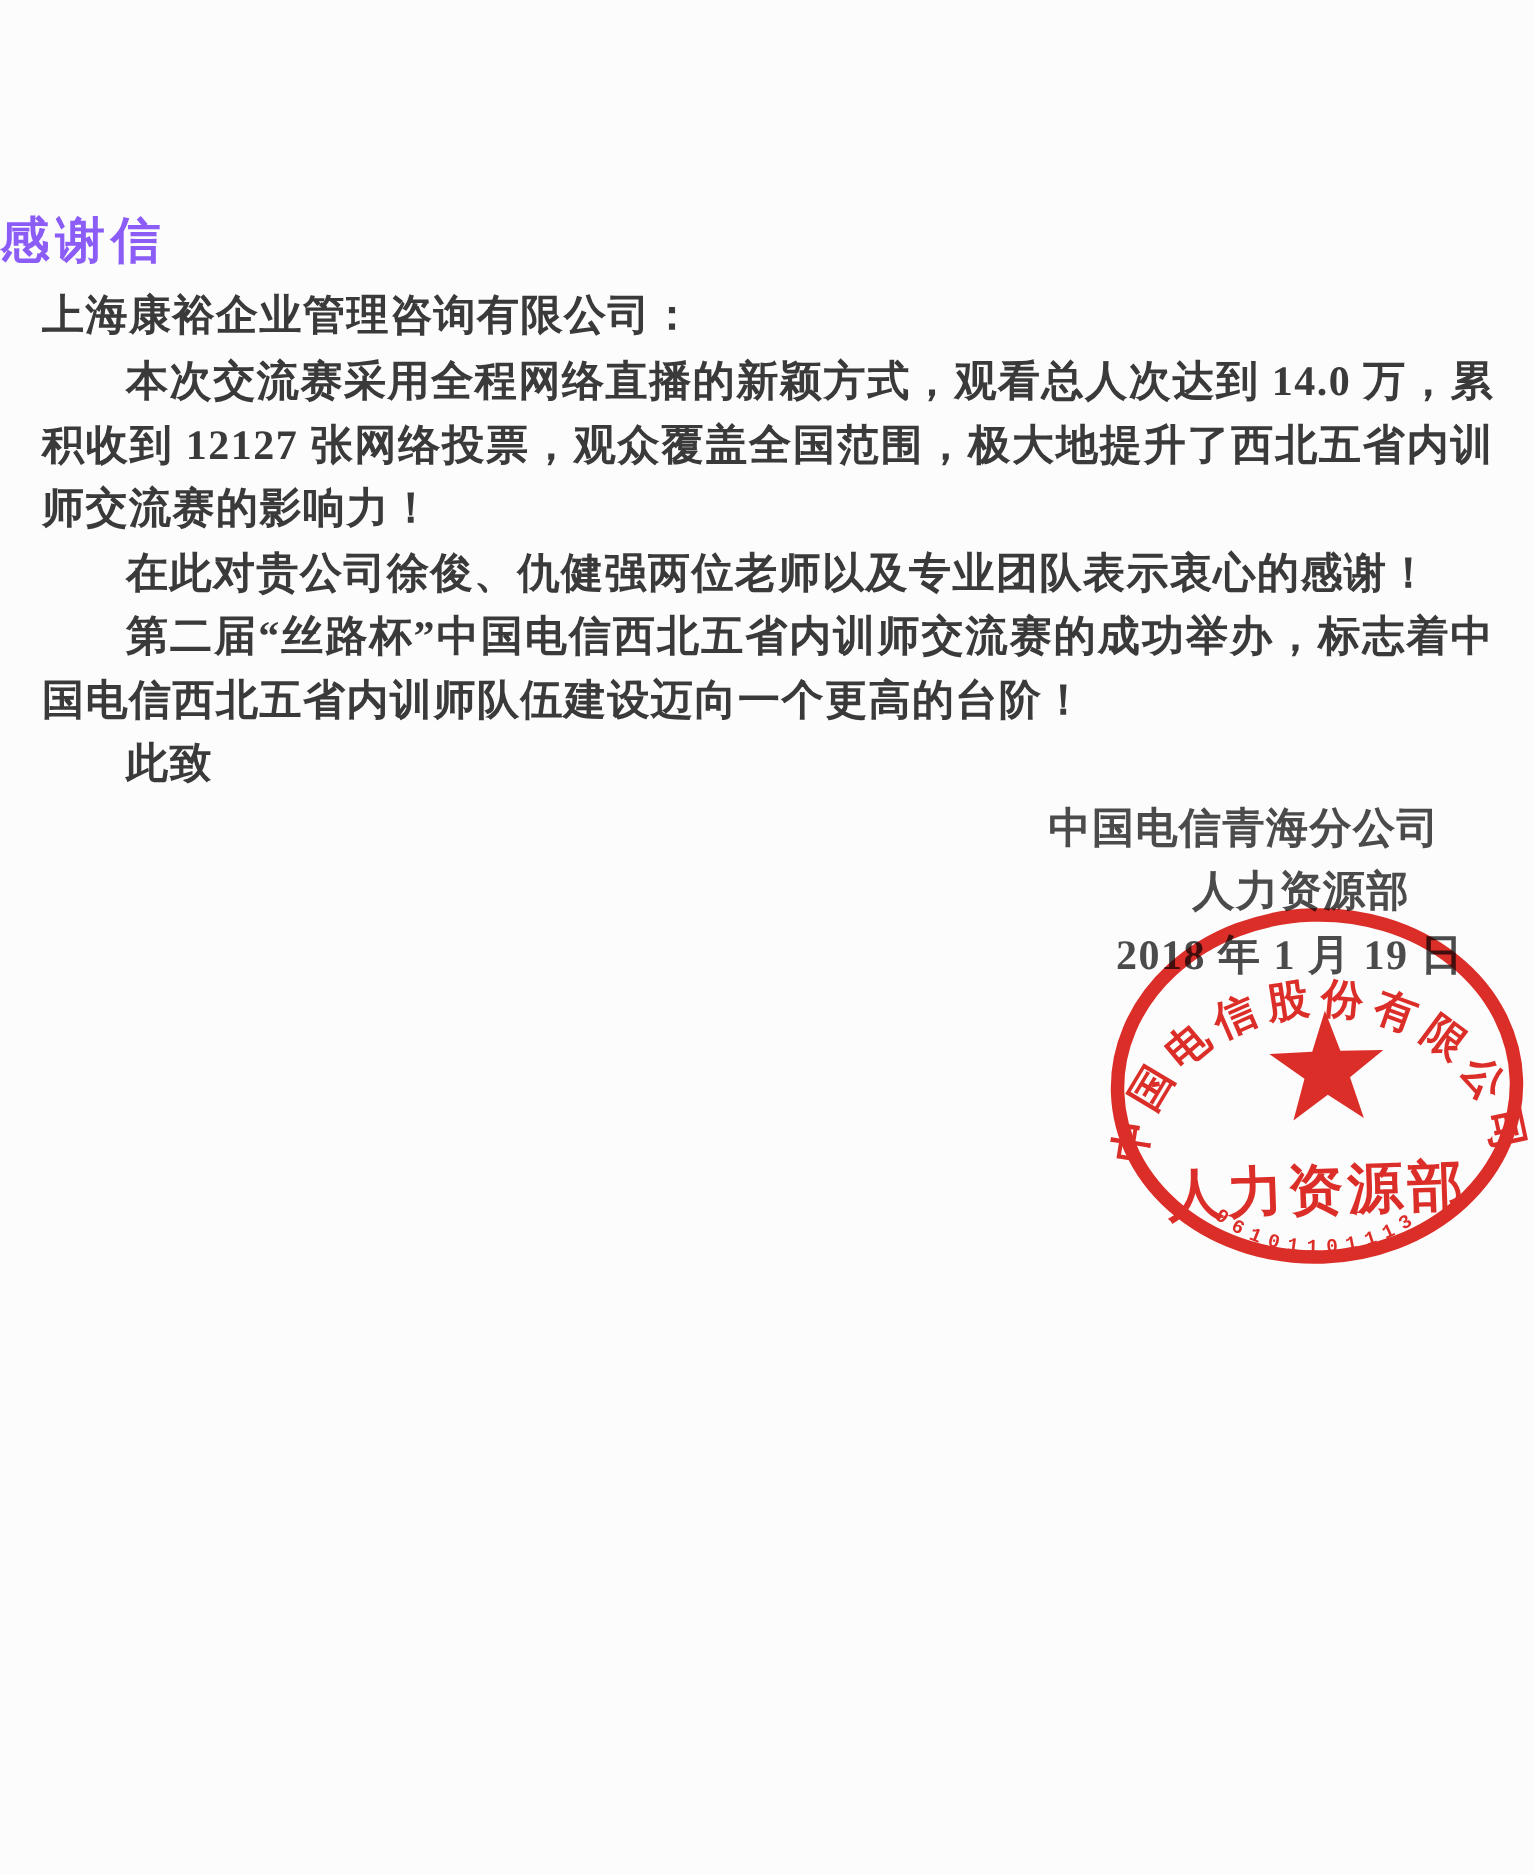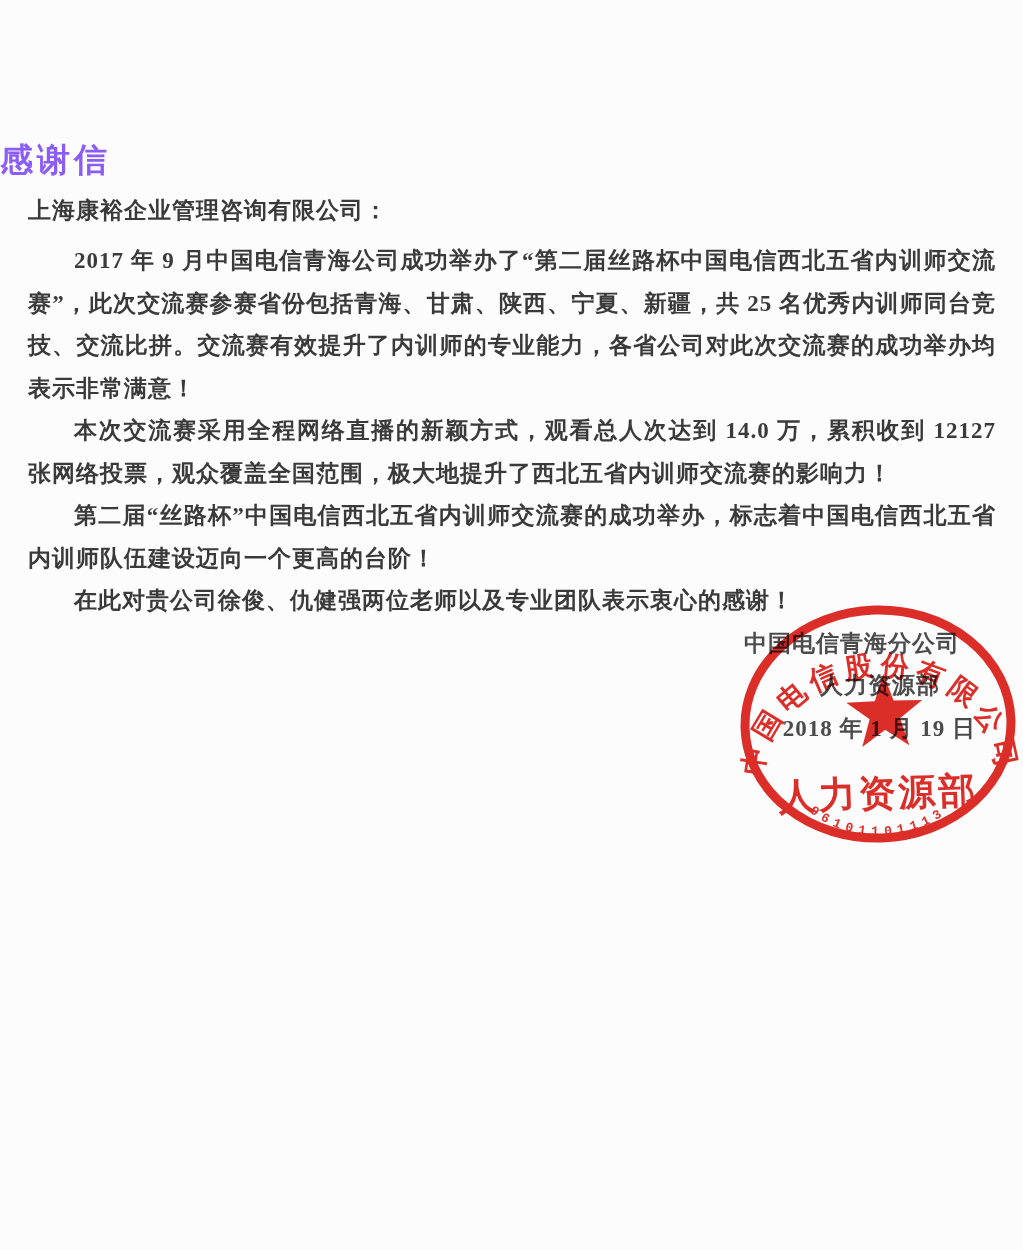--- a/index.html
+++ b/index.html
@@ -26,21 +26,21 @@
     font-weight: 700;
     letter-spacing: 4px;
     color: #8b5cf6;
     margin: 0;
   }
   .letter-body {
     position: absolute;
     top: 188px;
     left: 28px;
     right: 27px;
-    font-size: 23px;
+    font-size: 28px;
     line-height: 42.5px;
     font-weight: 600;
     letter-spacing: 1px;
     text-align: justify;
   }
   .salutation {
     line-height: 46px;
     margin: 0;
   }
   .para {
@@ -83,28 +83,28 @@
 <body>
 
 <div class="page">
 
   <h1 class="doc-title">感谢信</h1>
 
   <div class="letter-body">
 
     <p class="salutation">上海康裕企业管理咨询有限公司：</p>
 
-    <p class="para first">2017 年 9 月中国电信青海公司成功举办了“第二届丝路杯中国电信西北五省内训师交流赛”，此次交流赛参赛省份包括青海、甘肃、陕西、宁夏、新疆，共 25 名优秀内训师同台竞技、交流比拼。交流赛有效提升了内训师的专业能力，各省公司对此次交流赛的成功举办均表示非常满意！</p>
 
     <p class="para">本次交流赛采用全程网络直播的新颖方式，观看总人次达到 14.0 万，累积收到 12127 张网络投票，观众覆盖全国范围，极大地提升了西北五省内训师交流赛的影响力！</p>
 
+    <p class="para">在此对贵公司徐俊、仇健强两位老师以及专业团队表示衷心的感谢！</p>
+
     <p class="para">第二届“丝路杯”中国电信西北五省内训师交流赛的成功举办，标志着中国电信西北五省内训师队伍建设迈向一个更高的台阶！</p>
 
-    <p class="para">在此对贵公司徐俊、仇健强两位老师以及专业团队表示衷心的感谢！</p>
-
+    <p class="closing-cizhi">此致</p>
 
 
     <div class="signature-block">
       <p class="sig-line sig-company">中国电信青海分公司</p>
       <p class="sig-line sig-dept">人力资源部</p>
       <p class="sig-line sig-date">2018 年 1 月 19 日</p>
     </div>
 
   </div>
 

